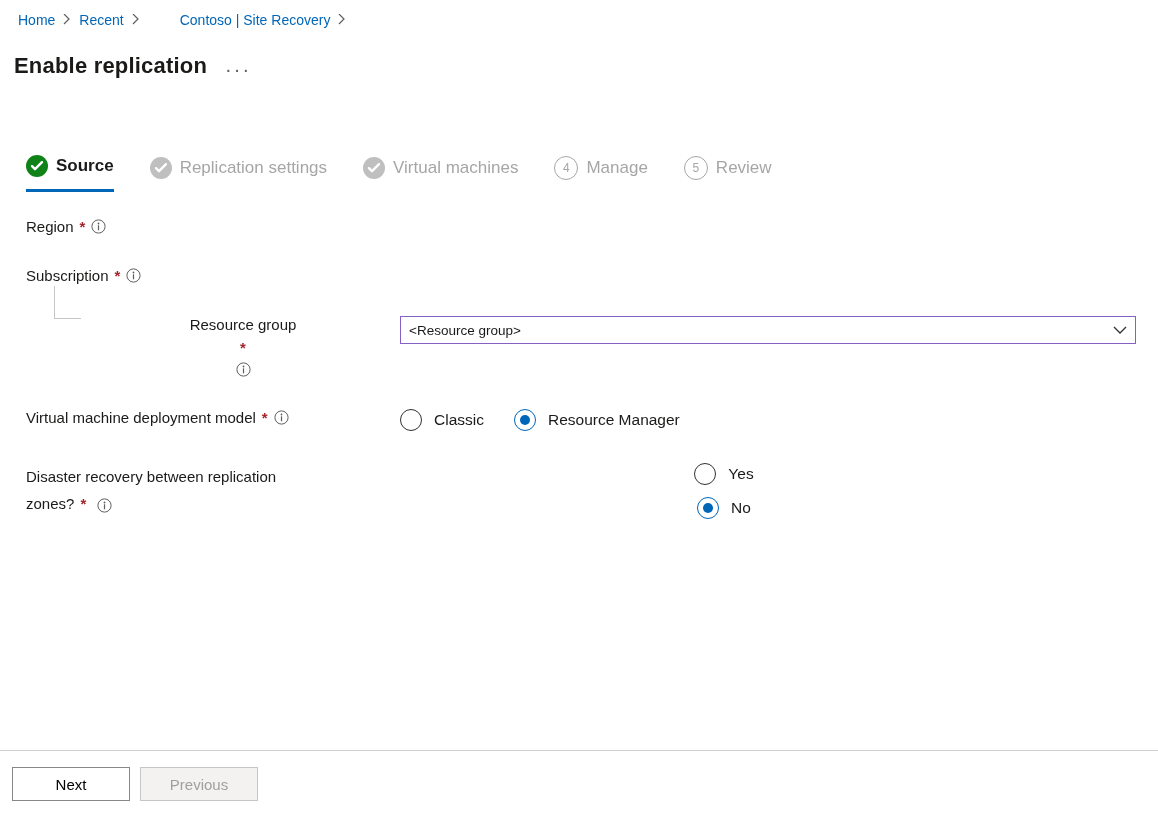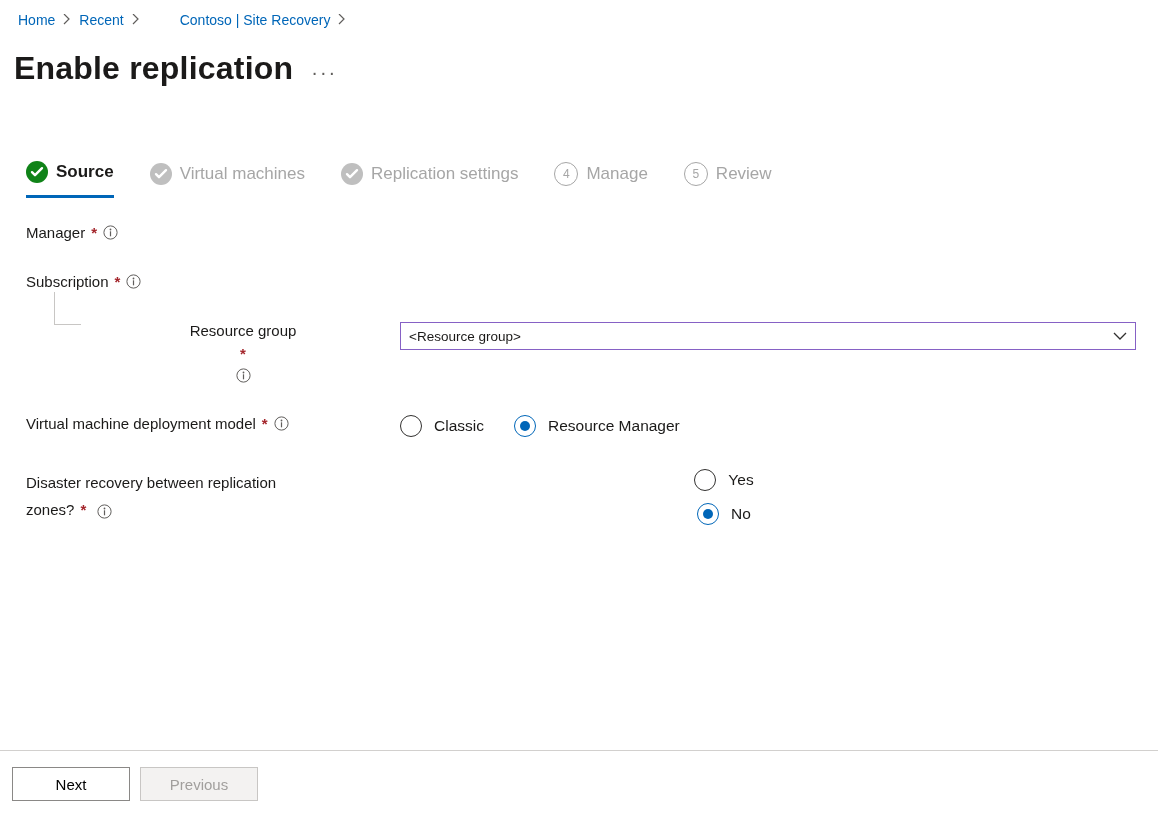--- a/index.html
+++ b/index.html
@@ -14,21 +14,21 @@
     --border-light:#d2d0ce;
   }
   html,body{margin:0;padding:0;background:#fff;font-family:"Segoe UI",Arial,sans-serif;color:var(--text);}
   .page{width:1158px;height:817px;position:relative;box-sizing:border-box;}
   
   .breadcrumb{display:flex;align-items:center;gap:8px;padding:12px 32px 0 18px;font-size:14px;}
   .breadcrumb a{color:var(--link);text-decoration:none;}
   .bc-chevron{color:var(--muted);}
   
   .title-row{display:flex;align-items:center;gap:18px;padding:22px 18px 0 14px;}
-  .title{font-size:32px;font-weight:600;letter-spacing:.2px;}
+  .title{font-size:22px;font-weight:600;letter-spacing:.2px;}
   .ellipsis{color:var(--muted);font-size:20px;letter-spacing:2px;margin-top:8px;}
   
   .tabs{display:flex;align-items:center;gap:36px;padding:74px 0 0 26px;border-bottom:0;}
   .tab{display:flex;align-items:center;gap:8px;font-size:17px;color:var(--light);cursor:pointer;padding-bottom:12px;}
   .tab.active{color:var(--text);font-weight:600;border-bottom:3px solid var(--link);}
   .tab.done{color:var(--light);}
   .tab .step-badge{width:22px;height:22px;display:inline-flex;align-items:center;justify-content:center;flex-shrink:0;}
   .tab .step-badge svg{display:block;}
   .tab.number .step-badge{border:1px solid var(--light);border-radius:50%;font-size:12px;color:var(--light);line-height:1;}
   
@@ -118,45 +118,45 @@
           </svg>
         </span>
     <span>Source</span>
   </div>
   <div class="tab done">
     <span class="step-badge">
           <svg width="22" height="22">
             <use href="#check-circle-grey"></use>
           </svg>
         </span>
-    <span>Virtual machines</span>
+    <span>Replication settings</span>
   </div>
   <div class="tab done">
     <span class="step-badge">
           <svg width="22" height="22">
             <use href="#check-circle-grey"></use>
           </svg>
         </span>
-    <span>Replication settings</span>
+    <span>Virtual machines</span>
   </div>
   <div class="tab number">
     <span class="step-badge">4</span>
     <span>Manage</span>
   </div>
   <div class="tab number">
     <span class="step-badge">5</span>
     <span>Review</span>
   </div>
 </div>
 
 <div class="form">
 
   <div class="row">
     <div class="label-col">
-      <span>Manager</span>
+      <span>Region</span>
       <span class="req">*</span>
       <span class="info">
             <svg width="15" height="15">
               <use href="#info-ico"></use>
             </svg>
           </span>
     </div>
   </div>
 
   <div class="row">

